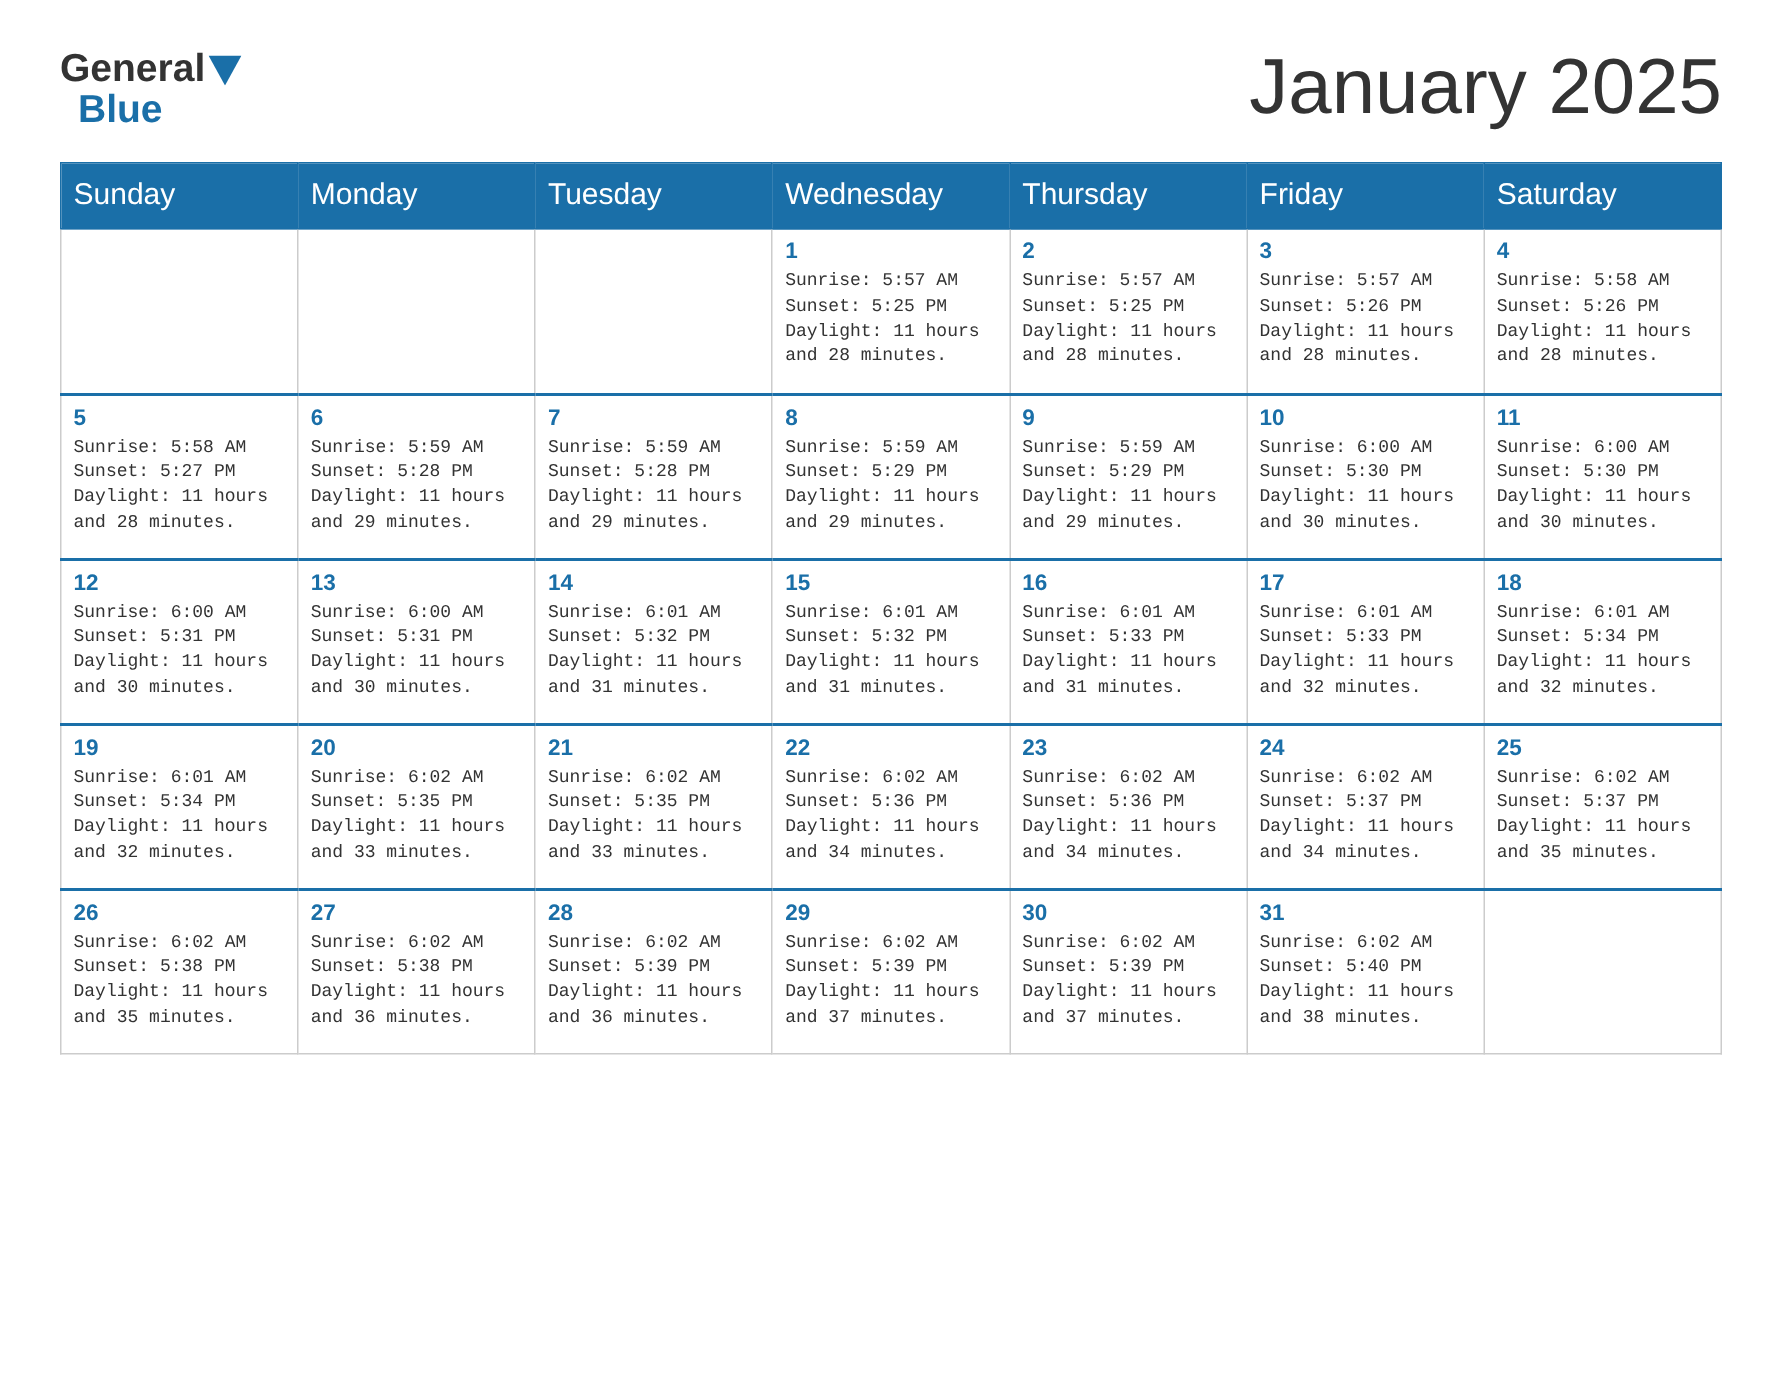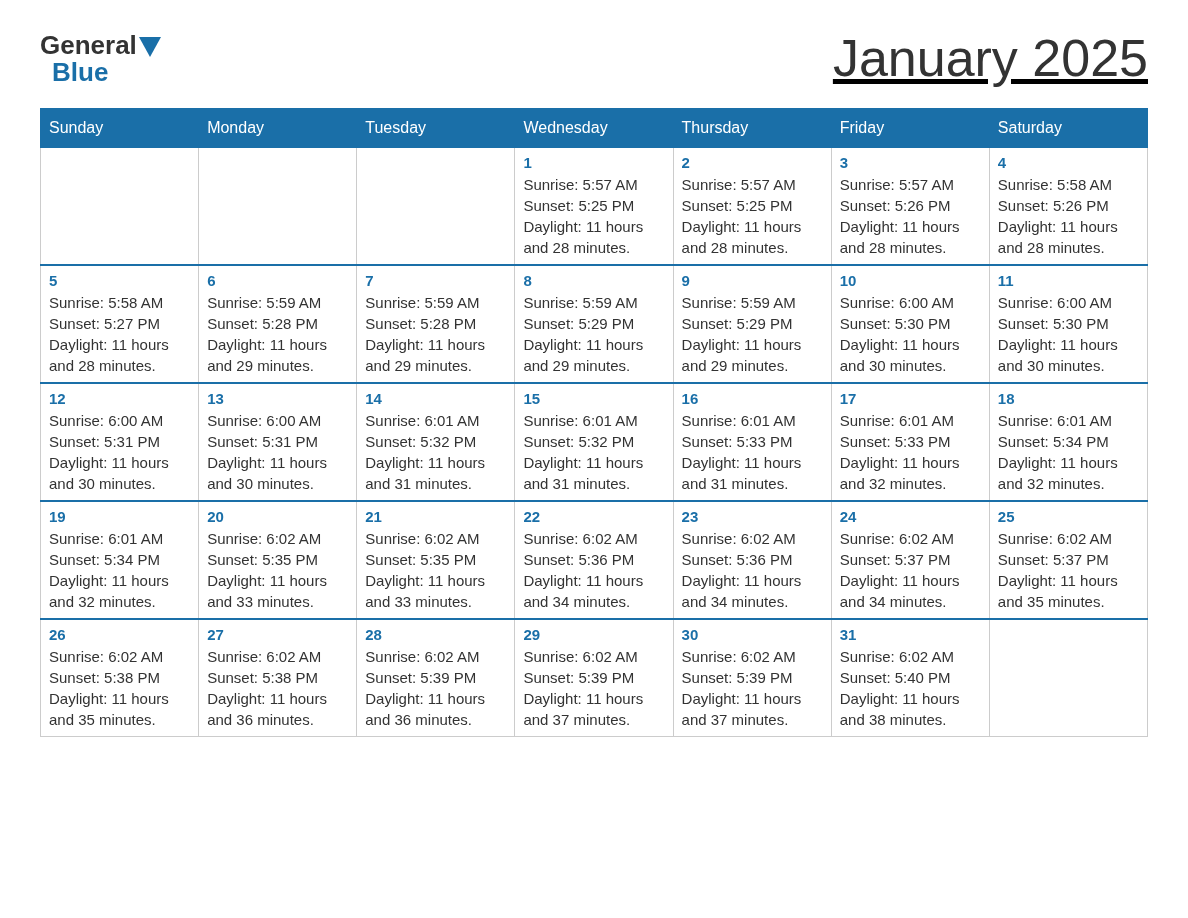--- a/index.html
+++ b/index.html
@@ -30,42 +30,41 @@
     .logo-wrapper {
       display: flex;
       flex-direction: column;
       align-items: flex-start;
     }
     .logo-line1 {
       display: flex;
       align-items: center;
     }
     .title-block {
-      text-decoration: underline;
     }
     .month-title {
       font-size: 52px;
       font-weight: normal;
       color: #333;
       line-height: 1.1;
     }
     .location-title {
       font-size: 20px;
       color: #555;
       margin-top: 4px;
     }
     .calendar-table {
       width: 100%;
       border-collapse: collapse;
       border: 1px solid #aaa;
     }
     .calendar-table th {
       background-color: #1a6fa8;
       color: #fff;
-      font-size: 16px;
+      font-size: 20px;
       font-weight: normal;
       padding: 10px 8px;
       text-align: left;
       border: 1px solid #1a6fa8;
     }
     .calendar-table td {
       vertical-align: top;
       padding: 6px 8px;
       border: 1px solid #ccc;
       width: 14.28%;
@@ -73,23 +72,24 @@
       height: 110px;
     }
     .day-number {
       font-size: 15px;
       font-weight: bold;
       color: #1a6fa8;
       display: block;
       margin-bottom: 3px;
     }
     .day-info {
-      font-size: 15px;
+      font-size: 12px;
       color: #333;
       line-height: 1.4;
+      font-family: Liberation Mono, monospace;
     }
     .empty-cell {
       background: #fff;
     }
     .calendar-table tr td {
       border-top: 2px solid #1a6fa8;
     }
     .calendar-table tbody tr:first-child td {
       border-top: 1px solid #ccc;
     }

